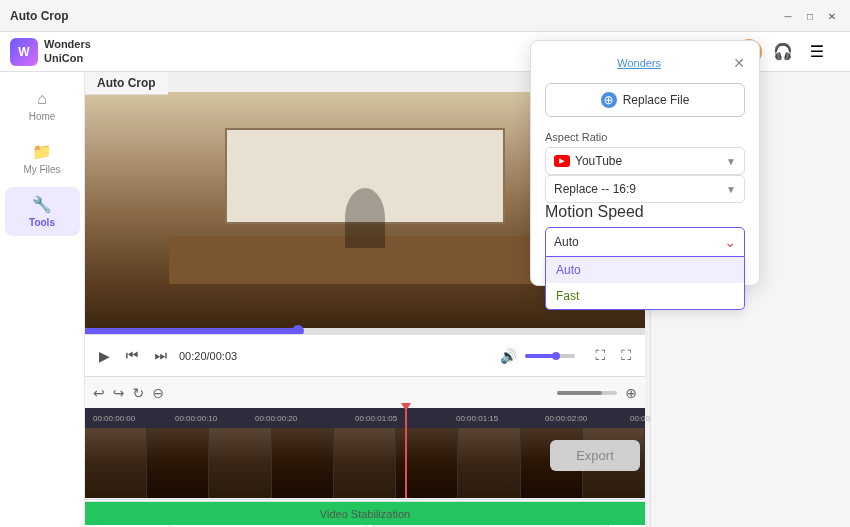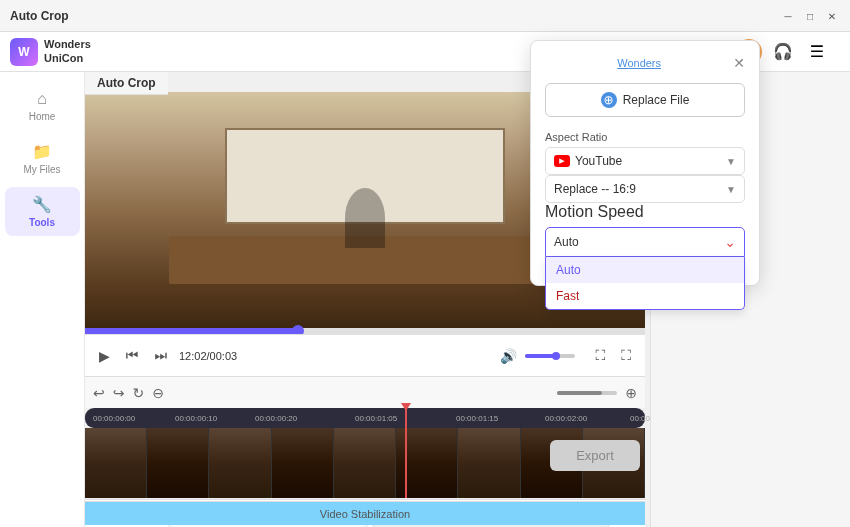--- a/index.html
+++ b/index.html
@@ -565,21 +565,21 @@
       background: #fff;
       border: 1px solid #6a5af9;
       border-top: none;
       border-radius: 0 0 5px 5px;
       z-index: 300;
       box-shadow: 0 4px 10px rgba(0,0,0,0.1);
     }
     .dropdown-option {
       padding: 6px 10px;
       font-size: 12px;
-      color: #b91c1c;
+      color: #4d7c0f;
       cursor: pointer;
     }
     .dropdown-option:hover, .dropdown-option.selected {
       background: #f0eeff;
     }
     .dropdown-option.selected {
       color: #6a5af9;
     }
 
     
@@ -709,21 +709,21 @@
 <div class="scrubber-bar" style="top:328px;">
   <div class="scrubber-fill"></div>
   <div class="scrubber-thumb"></div>
 </div>
 
 <div class="video-controls" style="top:334px;">
   <button class="ctrl-btn">▶</button>
   <button class="ctrl-btn">⏮</button>
   <button class="ctrl-btn">⏭</button>
   <span class="time-display">
-    <span>12:02</span>/<span>00:03</span>
+    <span>00:20</span>/<span>00:03</span>
   </span>
   <div class="volume-area">
     <button class="ctrl-btn">🔊</button>
     <div class="volume-slider">
       <div class="volume-fill"></div>
       <div class="volume-thumb"></div>
     </div>
   </div>
   <button class="ctrl-btn ctrl-icon-right" style="margin-left:8px;">⛶</button>
   <button class="ctrl-btn ctrl-icon-right">⛶</button>
@@ -733,21 +733,21 @@
   <button class="tl-btn">↩</button>
   <button class="tl-btn">↪</button>
   <button class="tl-btn">↻</button>
   <button class="tl-btn">⊖</button>
   <div class="tl-zoom-slider">
     <div class="tl-zoom-fill"></div>
   </div>
   <button class="tl-btn">⊕</button>
 </div>
 
-<div class="tl-labels" style="top:408px;border-radius:9px;">
+<div class="tl-labels" style="top:408px;">
   <span class="tl-lbl" style="left:8px;">00:00:00:00</span>
   <span class="tl-lbl" style="left:90px;">00:00:00:10</span>
   <span class="tl-lbl" style="left:170px;">00:00:00:20</span>
   <span class="tl-lbl" style="left:270px;">00:00:01:05</span>
   <span class="tl-lbl" style="left:371px;">00:00:01:15</span>
   <span class="tl-lbl" style="left:460px;">00:00:02:00</span>
   <span class="tl-lbl" style="left:545px;">00:00:02</span>
 </div>
 
 <div class="filmstrip" style="top:428px;position:absolute;left:85px;right:205px;height:70px;">
@@ -770,21 +770,21 @@
   <span class="file-label">File Location:</span>
   <div style="flex:1;display:flex;align-items:center;gap:4px;">
     <input class="file-path-input" type="text" value="F:\Wondershare UniConverter 14\AutoCrop" style="">
     <select style="font-size:11px;border:1px solid #ddd;border-radius:4px;padding:2px;">
       <option>F:\Wondershare UniConverter 14\AutoCrop</option>
     </select>
   </div>
   <button class="file-folder-btn">📁</button>
 </div>
 
-<div class="bottom-label-bar" style="position:absolute;bottom:0;left:85px;right:205px;height:24px;background:#7dd3fc;border-top:1px solid #ddd;display:flex;align-items:center;justify-content:center;">
+<div class="bottom-label-bar" style="position:absolute;bottom:0;left:85px;right:205px;height:24px;background:#22c55e;border-top:1px solid #ddd;display:flex;align-items:center;justify-content:center;">
   <span class="bottom-label">Video Stabilization</span>
 </div>
 
 <div class="right-panel" style="top:72px;">
   <div class="right-panel-content">
     <div class="rp-section">
       <div class="rp-title">Converter</div>
       <div class="rp-text">ages to other</div>
     </div>
     <div class="rp-section">

